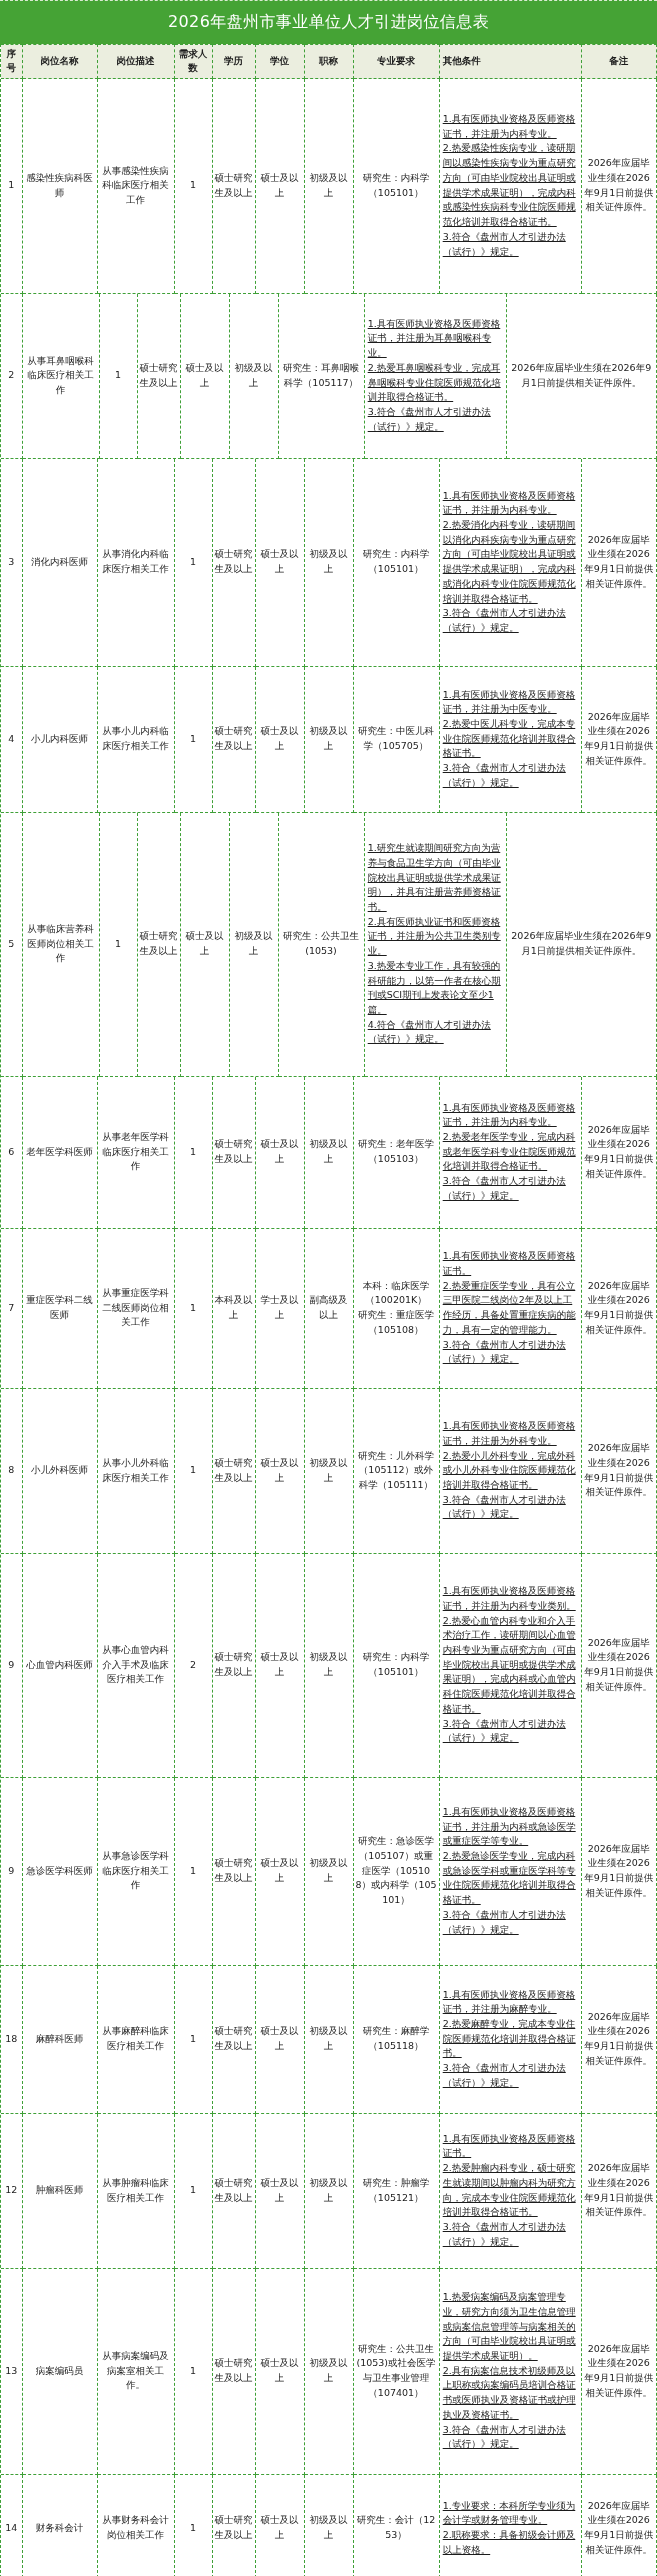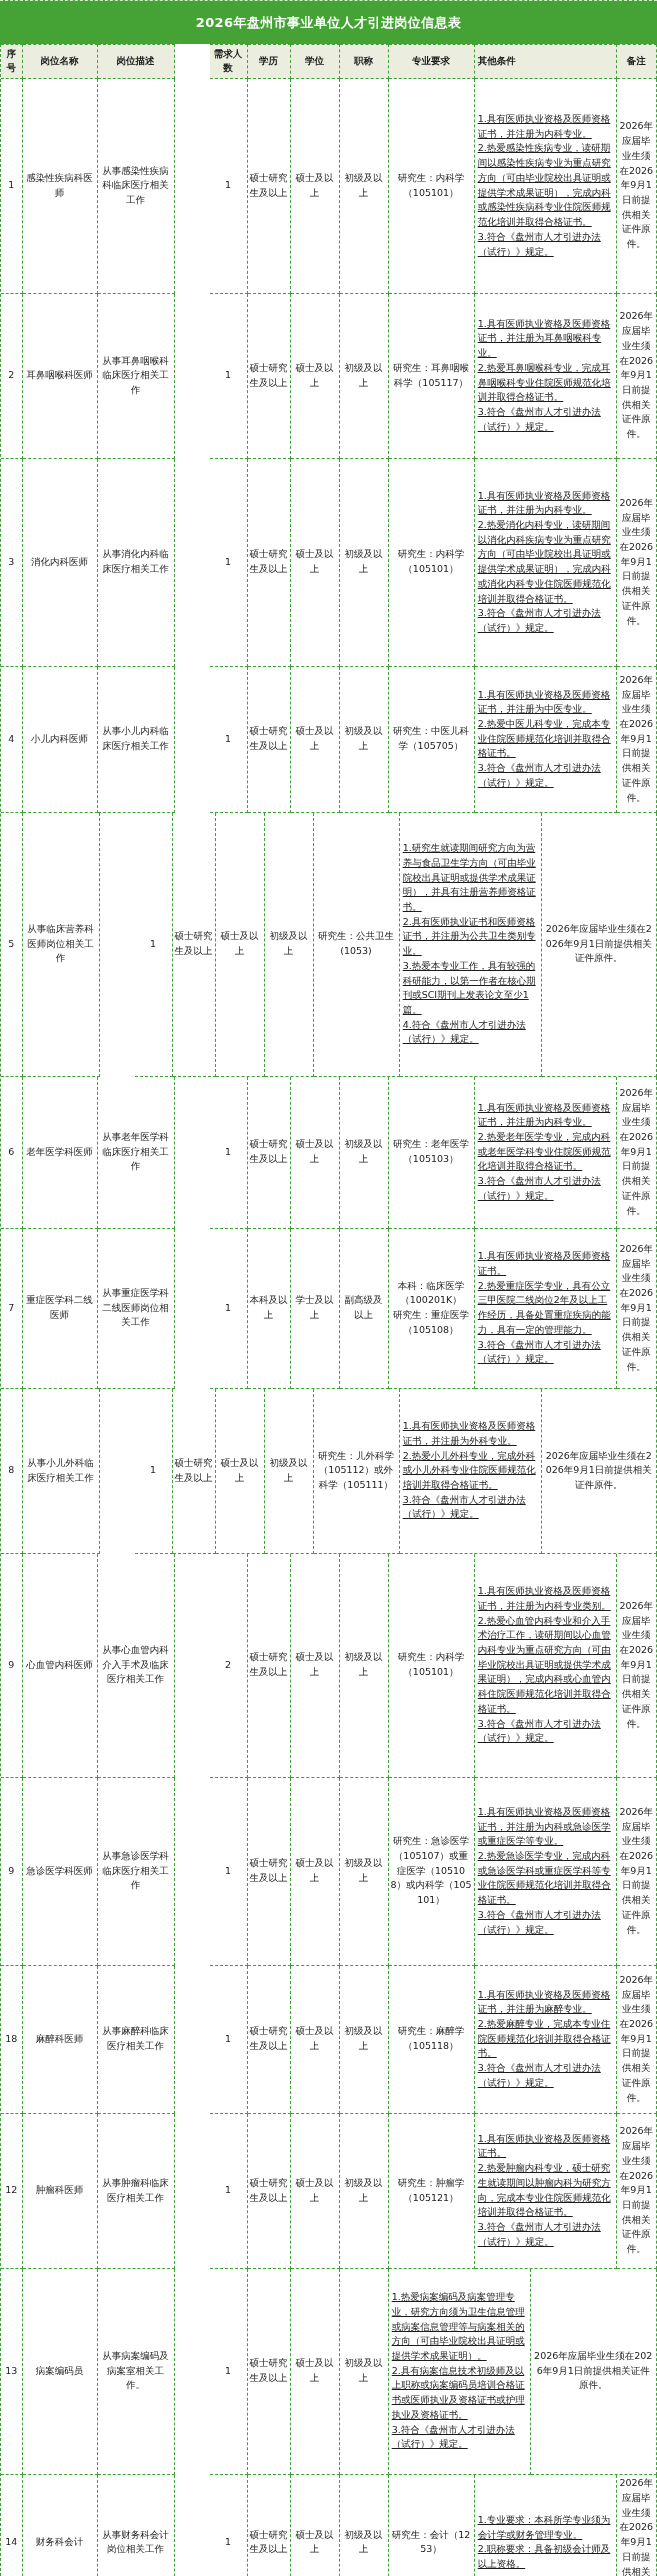--- a/index.html
+++ b/index.html
@@ -14,21 +14,21 @@
   }
   
   .title-bar{
     box-sizing:border-box;
     width:657px;height:44px;
     background:#45a335;
     border-top:1.6px dashed #d9ead3;
     display:flex;align-items:center;justify-content:center;
   }
   .title-bar .title{
-    color:#ffffff;font-size:13px;font-weight:bold;letter-spacing:0.4px;
+    color:#ffffff;font-size:16px;font-weight:normal;letter-spacing:0.4px;
   }
   
   .table{
     box-sizing:border-box;
     width:657px;
     border-left:0.8px dashed #3fa037;
   }
   .tr{
     display:flex;align-items:stretch;width:100%;box-sizing:border-box;
   }
@@ -47,21 +47,21 @@
   .header .th{
     background:#ebeedf;
     font-weight:bold;
     border-top:0.8px dashed #3fa037;
     min-height:28px;
   }
   
   .c0{width:21.5px;flex:0 0 21.5px;}
   .c1{width:75px;flex:0 0 75px;font-family:Liberation Serif, serif;}
   .c2{width:77px;flex:0 0 77px;}
-  .c3{width:38px;flex:0 0 38px;margin-left:35px;}
+  .c3{width:38px;flex:0 0 38px;}
   .c4{width:43px;flex:0 0 43px;}
   .c5{width:49px;flex:0 0 49px;}
   .c6{width:49px;flex:0 0 49px;}
   .c7{width:86px;flex:0 0 86px;}
   .c8{width:142px;flex:0 0 142px;}
   .c9{flex:1 1 auto;}
   
   .td.c8{justify-content:flex-start;text-align:left;padding:2.4px 3.2px;text-decoration:underline;}
   .header .th.c8{justify-content:flex-start;text-align:left;padding-left:3.2px;}
   
@@ -113,21 +113,20 @@
     <div class="td c6">初级及以上</div>
     <div class="td c7">研究生：内科学（105101）</div>
     <div class="td c8">1.具有医师执业资格及医师资格证书，并注册为内科专业。
 2.热爱感染性疾病专业，读研期间以感染性疾病专业为重点研究方向（可由毕业院校出具证明或提供学术成果证明），完成内科或感染性疾病科专业住院医师规范化培训并取得合格证书。
 3.符合《盘州市人才引进办法（试行）》规定。</div>
     <div class="td c9">2026年应届毕业生须在2026年9月1日前提供相关证件原件。</div>
   </div>
 
   <div class="tr">
     <div class="td c0">2</div>
-    <div class="td c1">耳鼻咽喉科医师</div>
     <div class="td c2">从事耳鼻咽喉科临床医疗相关工作</div>
     <div class="td c3">1</div>
     <div class="td c4">硕士研究生及以上</div>
     <div class="td c5">硕士及以上</div>
     <div class="td c6">初级及以上</div>
     <div class="td c7">研究生：耳鼻咽喉科学（105117）</div>
     <div class="td c8">1.具有医师执业资格及医师资格证书，并注册为耳鼻咽喉科专业。
 2.热爱耳鼻咽喉科专业，完成耳鼻咽喉科专业住院医师规范化培训并取得合格证书。
 3.符合《盘州市人才引进办法（试行）》规定。</div>
     <div class="td c9">2026年应届毕业生须在2026年9月1日前提供相关证件原件。</div>
@@ -204,20 +203,21 @@
     <div class="td c7">本科：临床医学（100201K）
 研究生：重症医学（105108）</div>
     <div class="td c8">1.具有医师执业资格及医师资格证书。
 2.热爱重症医学专业，具有公立三甲医院二线岗位2年及以上工作经历，具备处置重症疾病的能力，具有一定的管理能力。
 3.符合《盘州市人才引进办法（试行）》规定。</div>
     <div class="td c9">2026年应届毕业生须在2026年9月1日前提供相关证件原件。</div>
   </div>
 
   <div class="tr">
     <div class="td c0">8</div>
+    <div class="td c1">小儿外科医师</div>
     <div class="td c2">从事小儿外科临床医疗相关工作</div>
     <div class="td c3">1</div>
     <div class="td c4">硕士研究生及以上</div>
     <div class="td c5">硕士及以上</div>
     <div class="td c6">初级及以上</div>
     <div class="td c7">研究生：儿外科学（105112）或外科学（105111）</div>
     <div class="td c8">1.具有医师执业资格及医师资格证书，并注册为外科专业。
 2.热爱小儿外科专业，完成外科或小儿外科专业住院医师规范化培训并取得合格证书。
 3.符合《盘州市人才引进办法（试行）》规定。</div>
     <div class="td c9">2026年应届毕业生须在2026年9月1日前提供相关证件原件。</div>
@@ -284,20 +284,21 @@
   </div>
 
   <div class="tr">
     <div class="td c0">13</div>
     <div class="td c1">病案编码员</div>
     <div class="td c2">从事病案编码及病案室相关工作。</div>
     <div class="td c3">1</div>
     <div class="td c4">硕士研究生及以上</div>
     <div class="td c5">硕士及以上</div>
     <div class="td c6">初级及以上</div>
+    <div class="td c7">研究生：公共卫生(1053)或社会医学与卫生事业管理（107401）</div>
     <div class="td c8">1.热爱病案编码及病案管理专业，研究方向须为卫生信息管理或病案信息管理等与病案相关的方向（可由毕业院校出具证明或提供学术成果证明）。
 2.具有病案信息技术初级师及以上职称或病案编码员培训合格证书或医师执业及资格证书或护理执业及资格证书。
 3.符合《盘州市人才引进办法（试行）》规定。</div>
     <div class="td c9">2026年应届毕业生须在2026年9月1日前提供相关证件原件。</div>
   </div>
 
   <div class="tr">
     <div class="td c0">14</div>
     <div class="td c1">财务科会计</div>
     <div class="td c2">从事财务科会计岗位相关工作</div>

